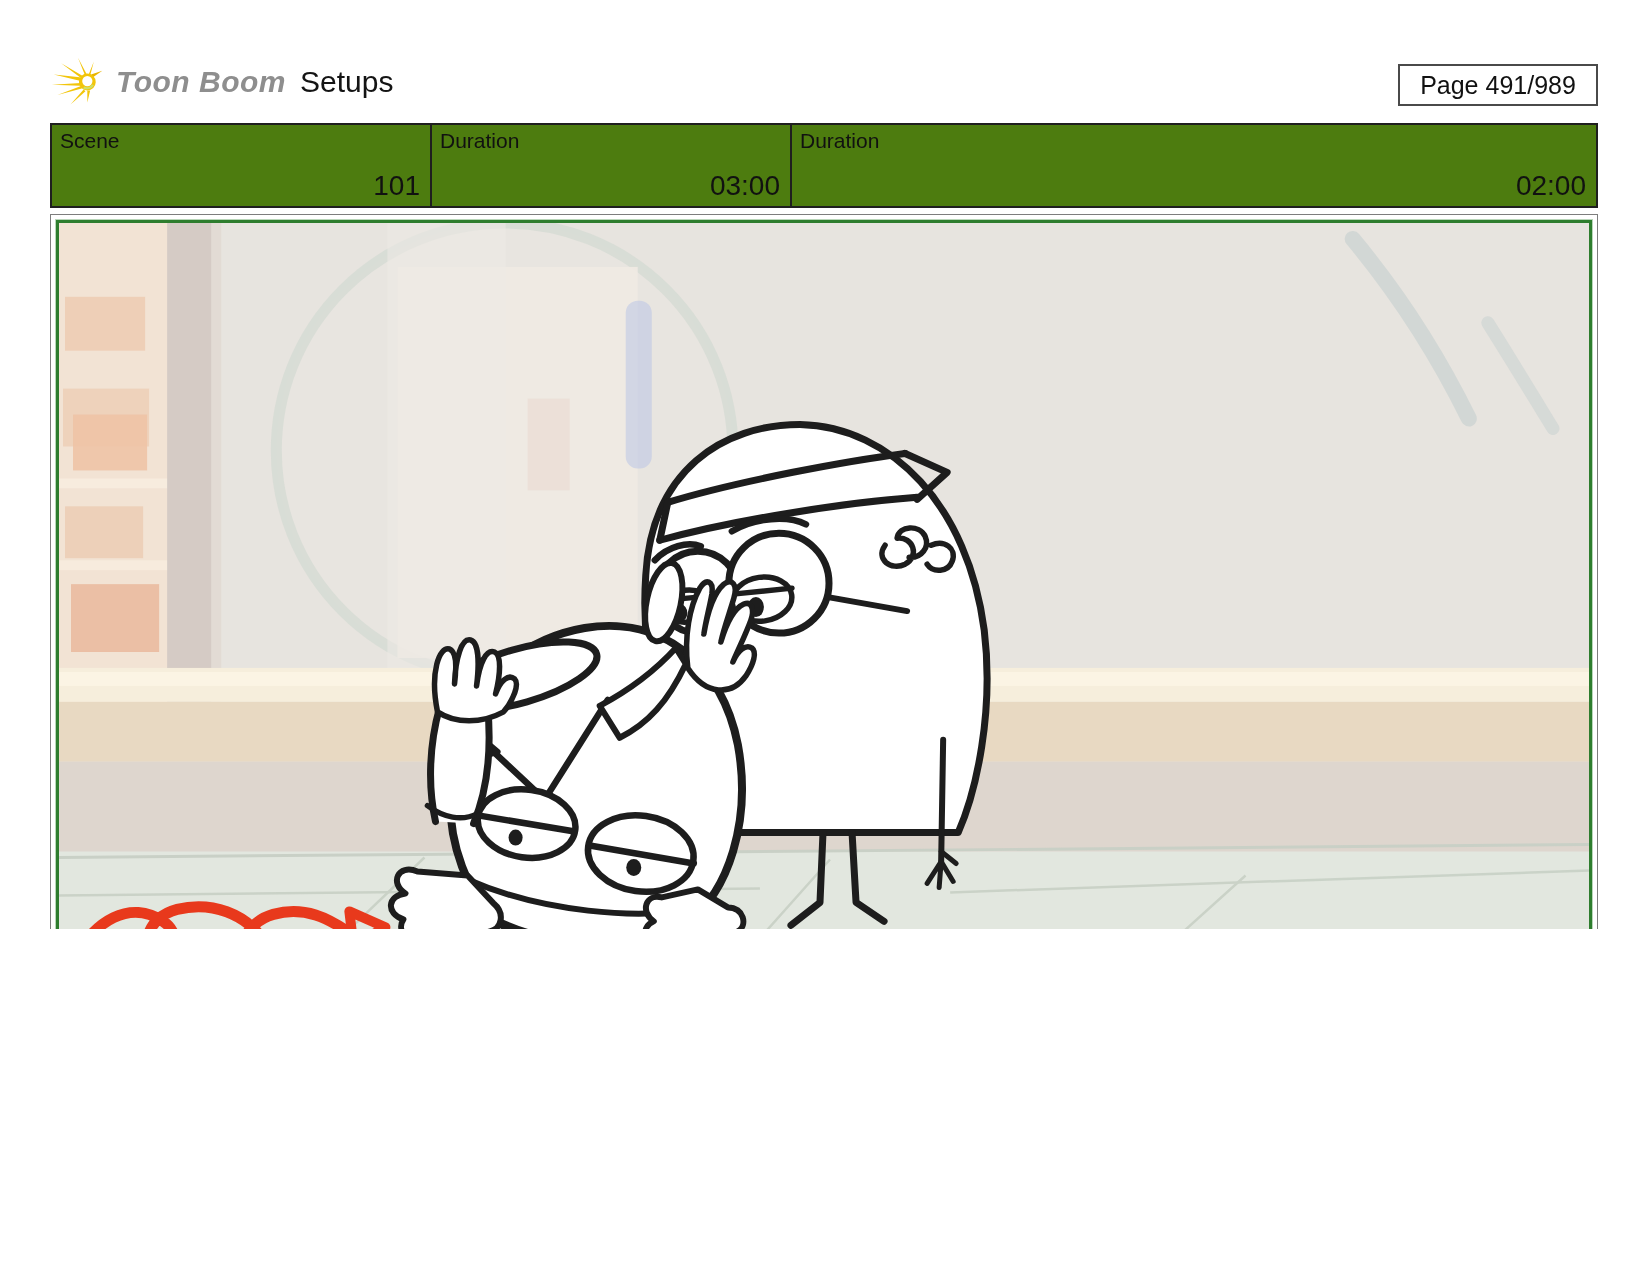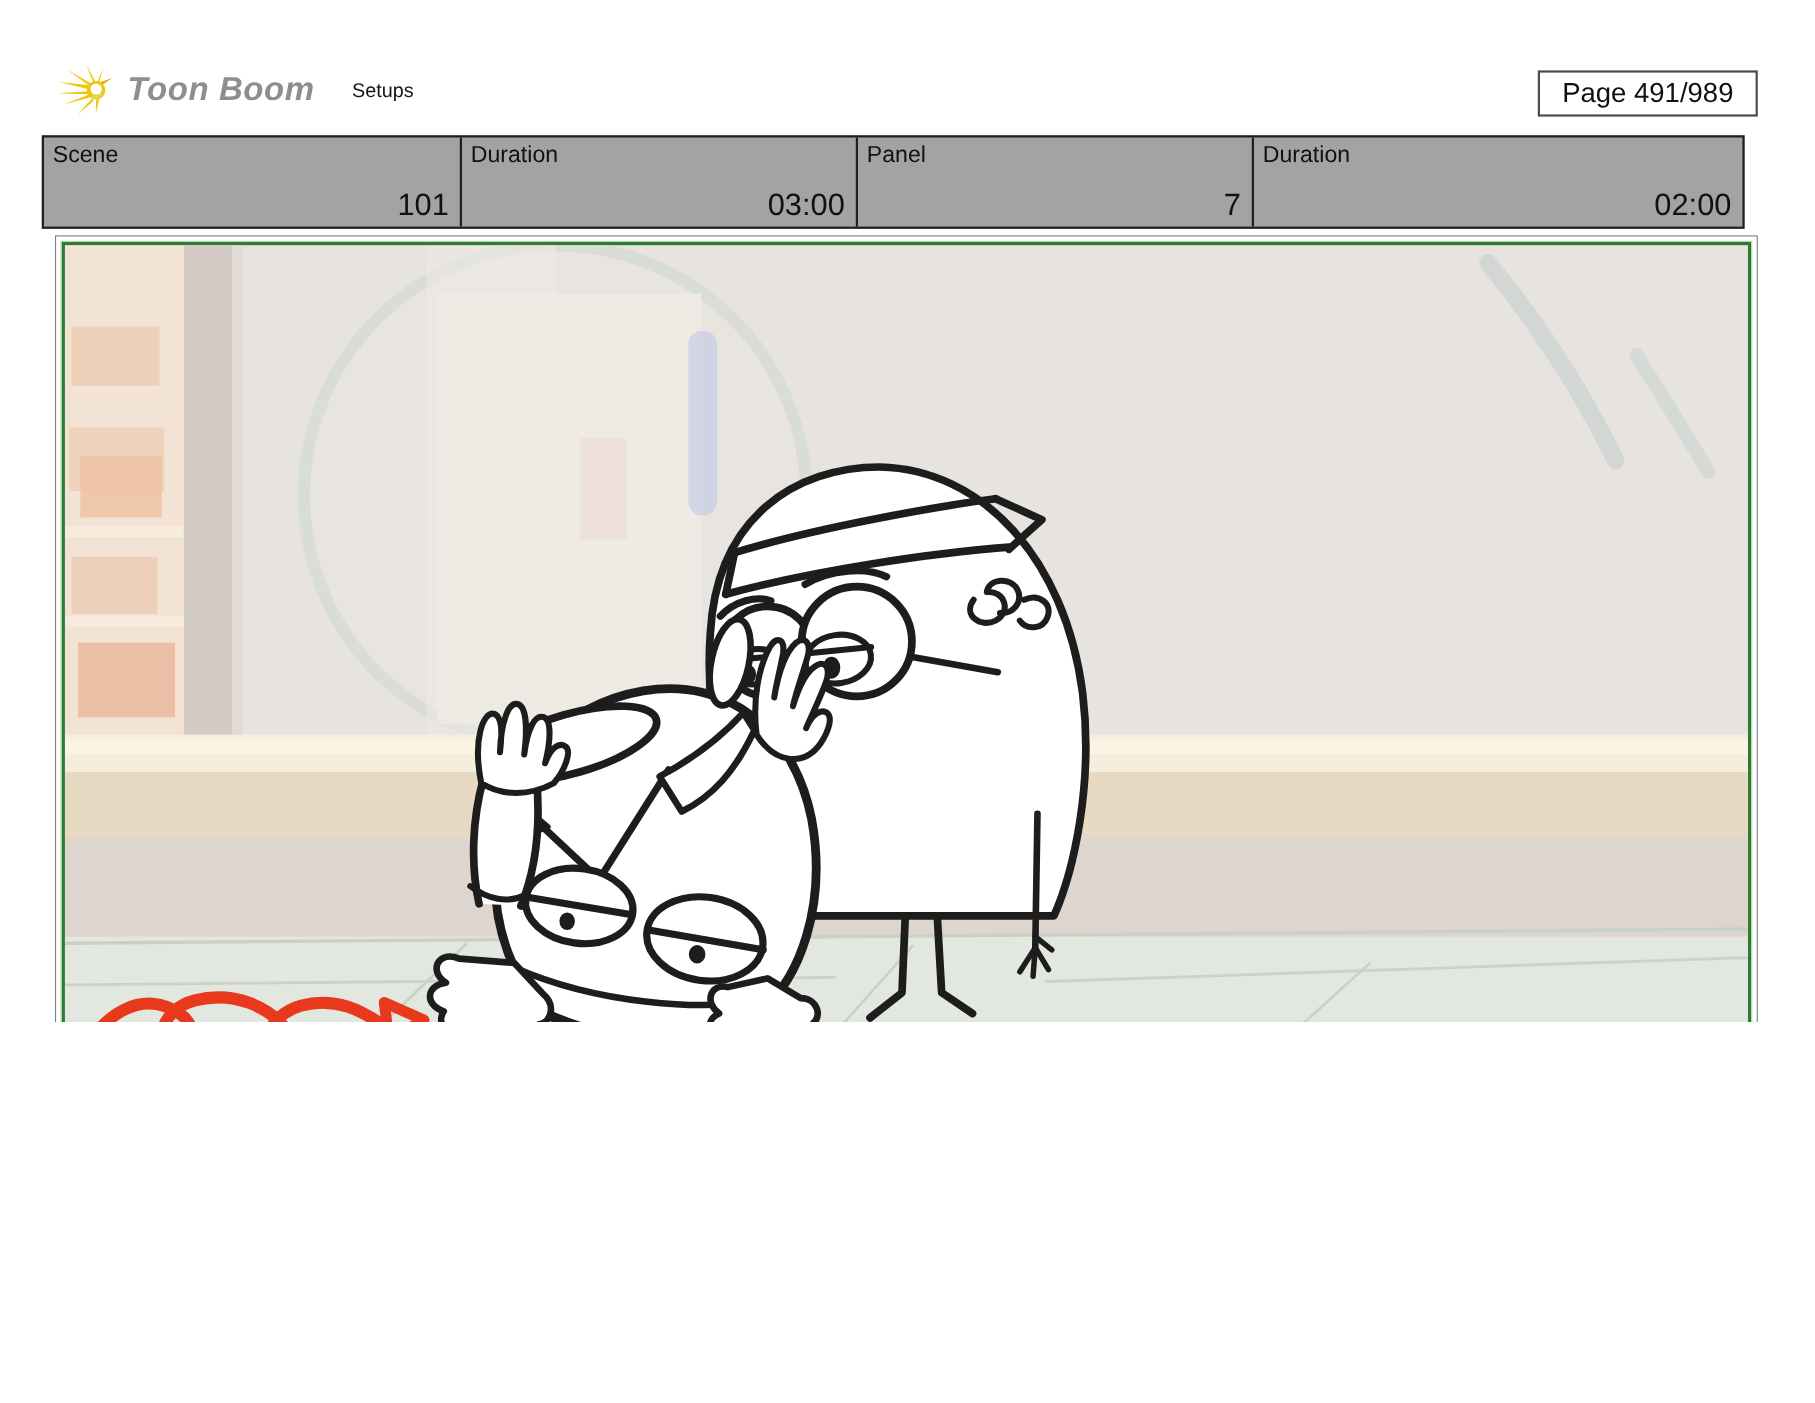--- a/index.html
+++ b/index.html
@@ -8,32 +8,32 @@
     width:1650px;height:929px;
     background:#ffffff;
     font-family:"Liberation Sans", sans-serif;
     overflow:hidden;
   }
   
   .hdr{position:absolute;left:50px;top:54px;width:1548px;height:58px;}
   .logo-wrap{position:absolute;left:0;top:0;display:flex;align-items:center;gap:10px;}
   .logo-svg{width:56px;height:56px;}
   .brand{font-size:30px;font-weight:bold;font-style:italic;color:#8e8e8e;letter-spacing:.5px;}
-  .section{font-size:18px;color:#141414;margin-left:24px;}
+  .section{font-size:30px;color:#141414;margin-left:4px;}
   .page-box{
     position:absolute;right:0;top:10px;
     min-width:196px;height:38px;
     border:2px solid #4a4a4a;
     display:flex;align-items:center;justify-content:center;
     font-size:25px;color:#111;padding:0 0;background:#fff;
   }
   
   .info-row{
-    position:absolute;left:38px;top:123px;width:1548px;height:85px;
-    display:flex;border:2px solid #1f1f1f;box-sizing:border-box;background:#a3a3a3;
+    position:absolute;left:50px;top:123px;width:1548px;height:85px;
+    display:flex;border:2px solid #1f1f1f;box-sizing:border-box;background:#4d7c0f;
   }
   .cell{position:relative;box-sizing:border-box;border-right:2px solid #1f1f1f;}
   .cell:last-child{border-right:none;}
   .cell .lbl{position:absolute;left:8px;top:4px;font-size:21px;color:#111;}
   .cell .val{position:absolute;right:10px;bottom:4px;font-size:28px;color:#111;}
   .c0{width:380px;} .c1{width:360px;} .c2{width:360px;} .c3{flex:1;}
   
   .panel-cell{
     position:absolute;left:50px;top:214px;width:1548px;height:868px;
     border:1px solid #7d7d7d;box-sizing:border-box;background:#fff;padding:5px;
@@ -80,24 +80,20 @@
   </div>
 
   <div class="info-row">
     <div class="cell c0">
       <span class="lbl">Scene</span>
       <span class="val">101</span>
     </div>
     <div class="cell c1">
       <span class="lbl">Duration</span>
       <span class="val">03:00</span>
-    </div>
-    <div class="cell c2">
-      <span class="lbl">Panel</span>
-      <span class="val">7</span>
     </div>
     <div class="cell c3">
       <span class="lbl">Duration</span>
       <span class="val">02:00</span>
     </div>
   </div>
 
   <div class="panel-cell">
     <div class="camera-frame">
       <svg viewBox="60 222 1528 852" preserveAspectRatio="none">

